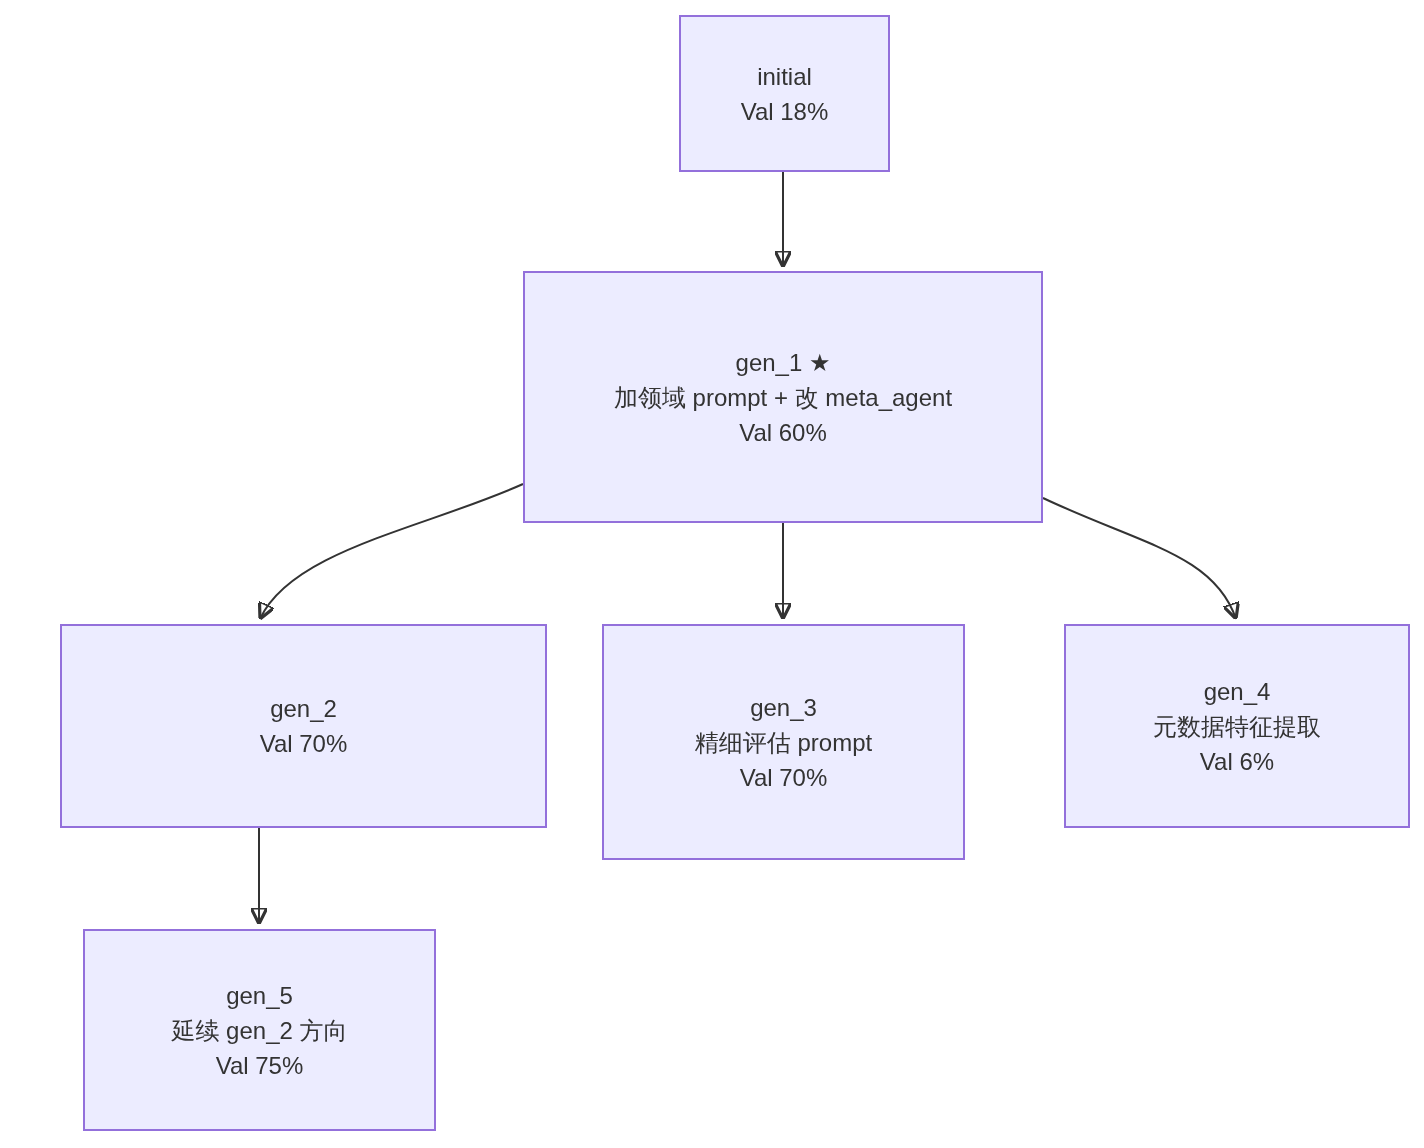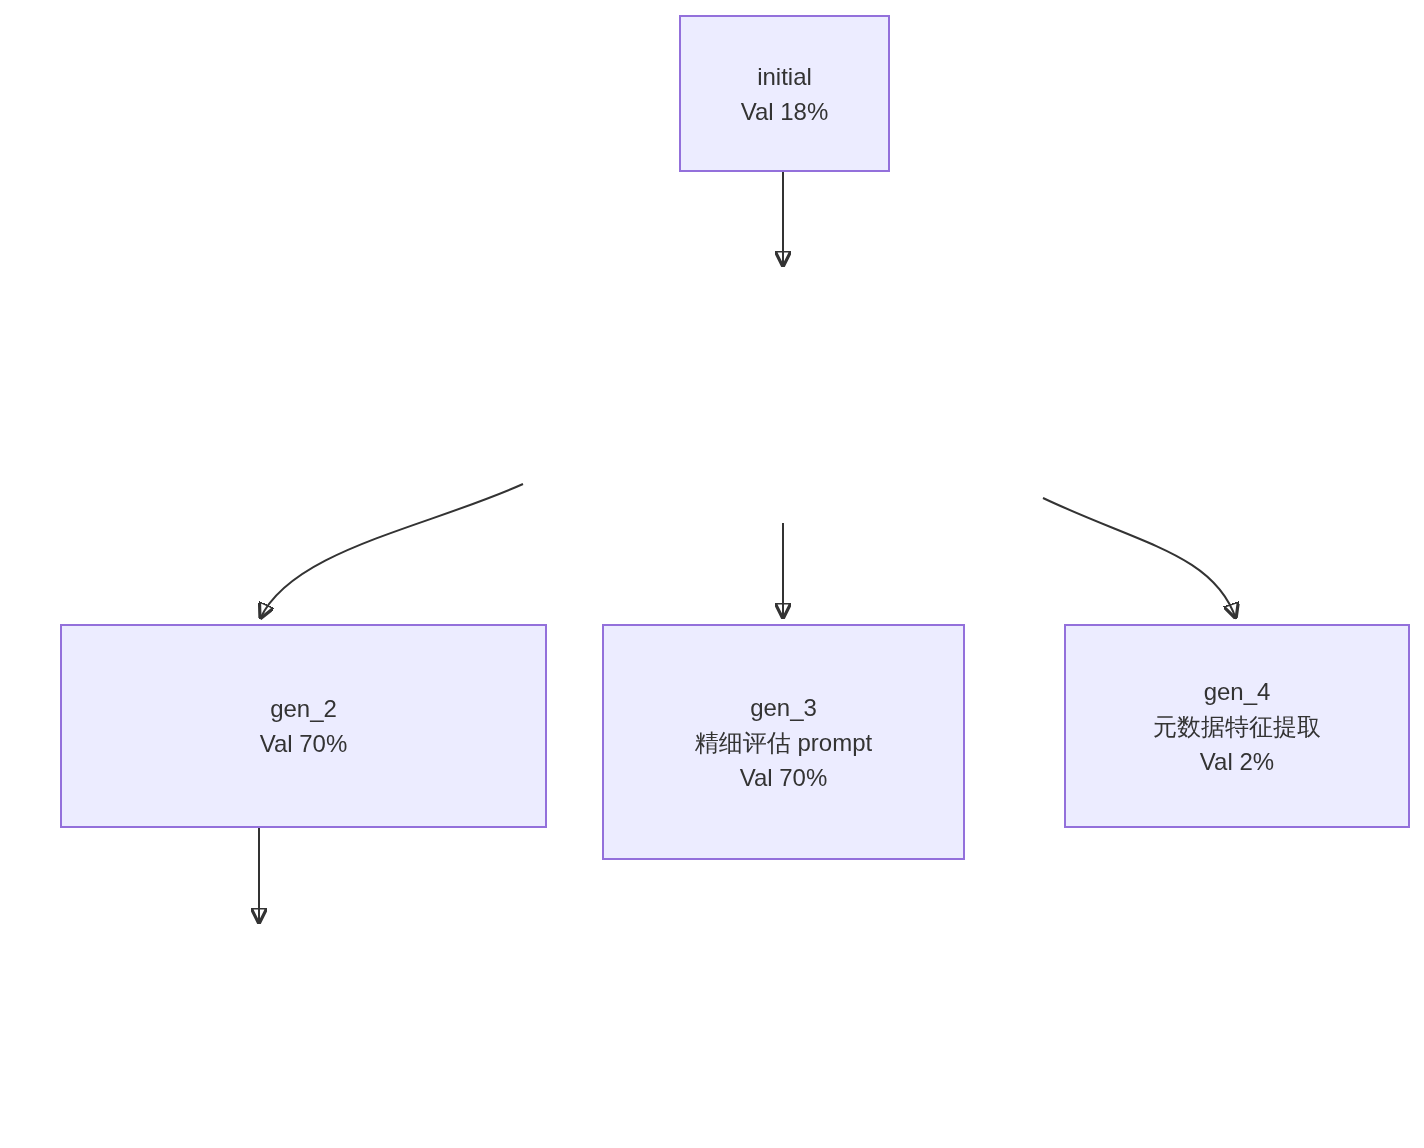--- a/index.html
+++ b/index.html
@@ -64,32 +64,42 @@
     <path d="M 783 523 L 783 619" marker-end="url(#arrowhead)"></path>
     <path d="M 1043 498 C 1140 544, 1214 554, 1236 619" marker-end="url(#arrowhead)"></path>
     <path d="M 259 828 L 259 924" marker-end="url(#arrowhead)"></path>
   </svg>
 
   <div class="node" style="left:679px; top:15px; width:211px; height:157px;">
     <div class="line">initial</div>
     <div class="line">Val 18%</div>
   </div>
 
+  <div class="node" style="left:523px; top:271px; width:520px; height:252px;">
+    <div class="line">gen_1 ★</div>
+    <div class="line">加领域 prompt + 改 meta_agent</div>
+    <div class="line">Val 60%</div>
+  </div>
 
   <div class="node" style="left:16px; top:624px; width:487px; height:204px;margin-left:44px;">
     <div class="line">gen_2</div>
     <div class="line">Val 70%</div>
   </div>
 
   <div class="node" style="left:602px; top:624px; width:363px; height:236px;">
     <div class="line">gen_3</div>
     <div class="line">精细评估 prompt</div>
     <div class="line">Val 70%</div>
   </div>
 
   <div class="node" style="left:1064px; top:624px; width:346px; height:204px;">
     <div class="line">gen_4</div>
     <div class="line">元数据特征提取</div>
-    <div class="line">Val 2%</div>
+    <div class="line">Val 6%</div>
   </div>
 
+  <div class="node" style="left:83px; top:929px; width:353px; height:202px;">
+    <div class="line">gen_5</div>
+    <div class="line">延续 gen_2 方向</div>
+    <div class="line">Val 75%</div>
+  </div>
 
 </div>
 
 </body></html>

